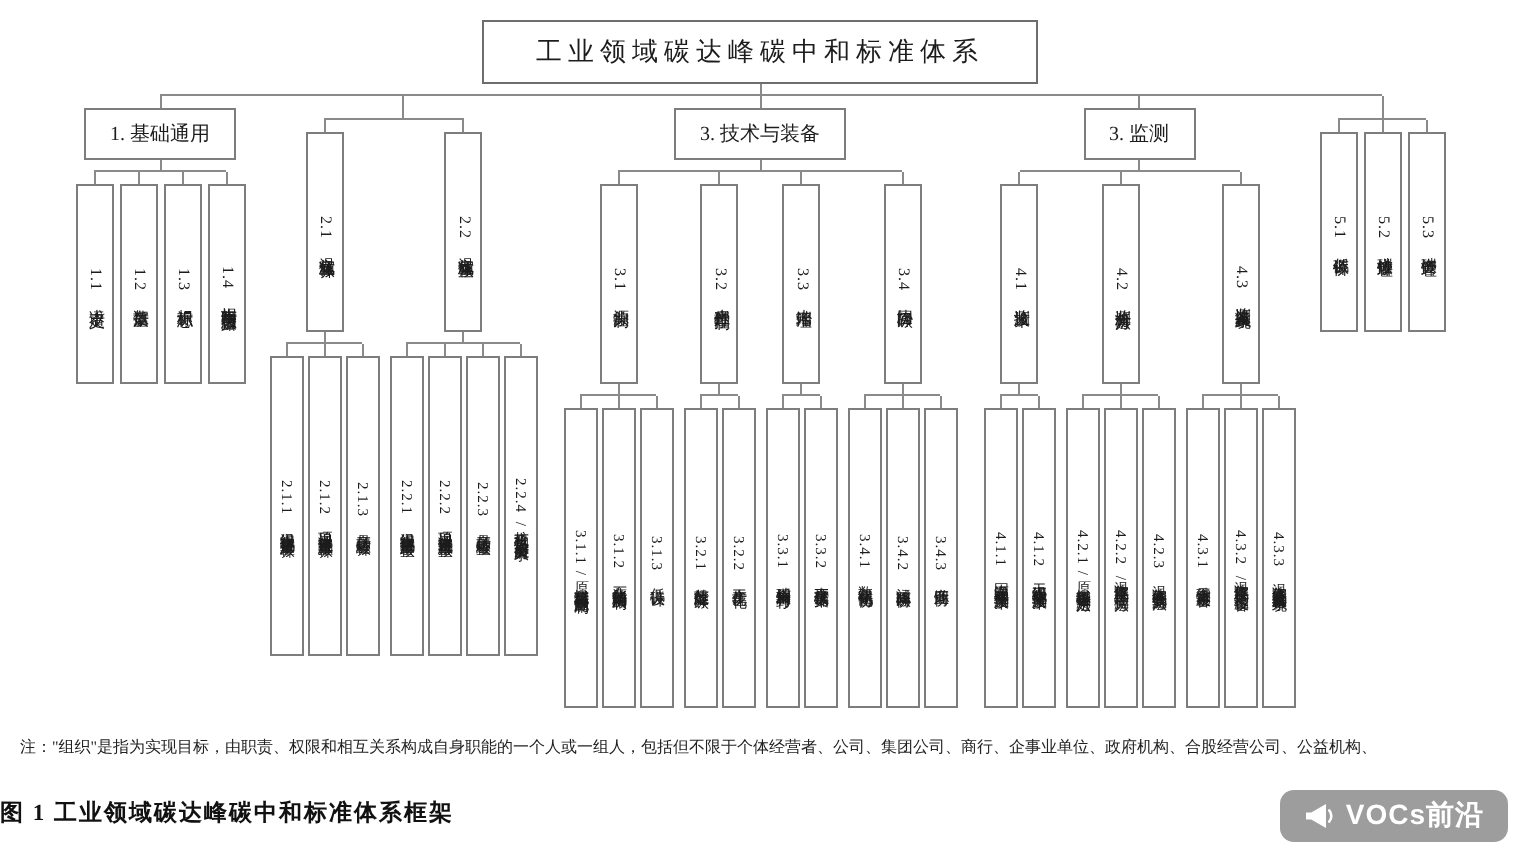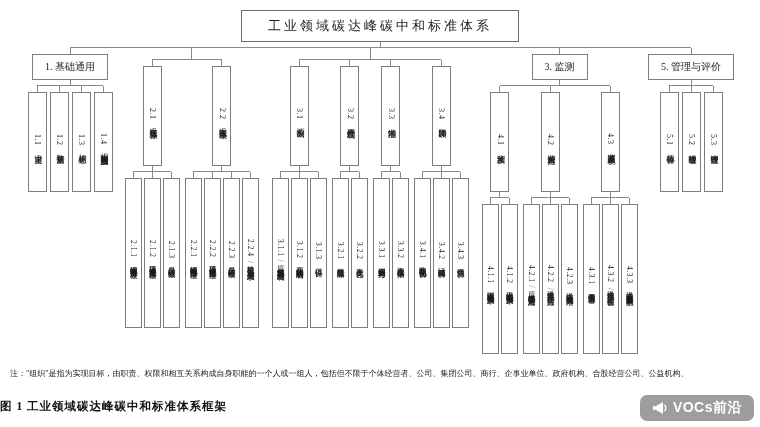--- a/index.html
+++ b/index.html
@@ -126,20 +126,21 @@
                     <div class="box">2.2.3 产品碳足迹核查</div>
                   </div>
                   <div class="node lvl3 v branch">
                     <div class="box">2.2.4 核查机构/人员资质能力要求</div>
                   </div>
                 </div>
               </div>
             </div>
           </div>
           <div class="node lvl1 h branch">
+            <div class="box">3. 技术与装备</div>
             <div class="stub"></div>
             <div class="kids">
               <div class="node lvl2 v branch">
                 <div class="box">3.1 源头控制</div>
                 <div class="stub"></div>
                 <div class="kids">
                   <div class="node lvl3 v branch">
                     <div class="box">3.1.1 原/燃料替代与可再生能源利用</div>
                   </div>
                   <div class="node lvl3 v branch">
@@ -233,21 +234,20 @@
                     <div class="box">4.3.2 温室气体采样/检测设备</div>
                   </div>
                   <div class="node lvl3 v branch">
                     <div class="box">4.3.3 温室气体在线监测设备及系统</div>
                   </div>
                 </div>
               </div>
             </div>
           </div>
           <div class="node lvl1 h branch">
-            <div class="box">5. 管理与评价</div>
             <div class="stub"></div>
             <div class="kids">
               <div class="node lvl2 v branch">
                 <div class="box">5.1 低碳评价</div>
               </div>
               <div class="node lvl2 v branch">
                 <div class="box">5.2 碳排放管理</div>
               </div>
               <div class="node lvl2 v branch">
                 <div class="box">5.3 碳资产管理</div>

